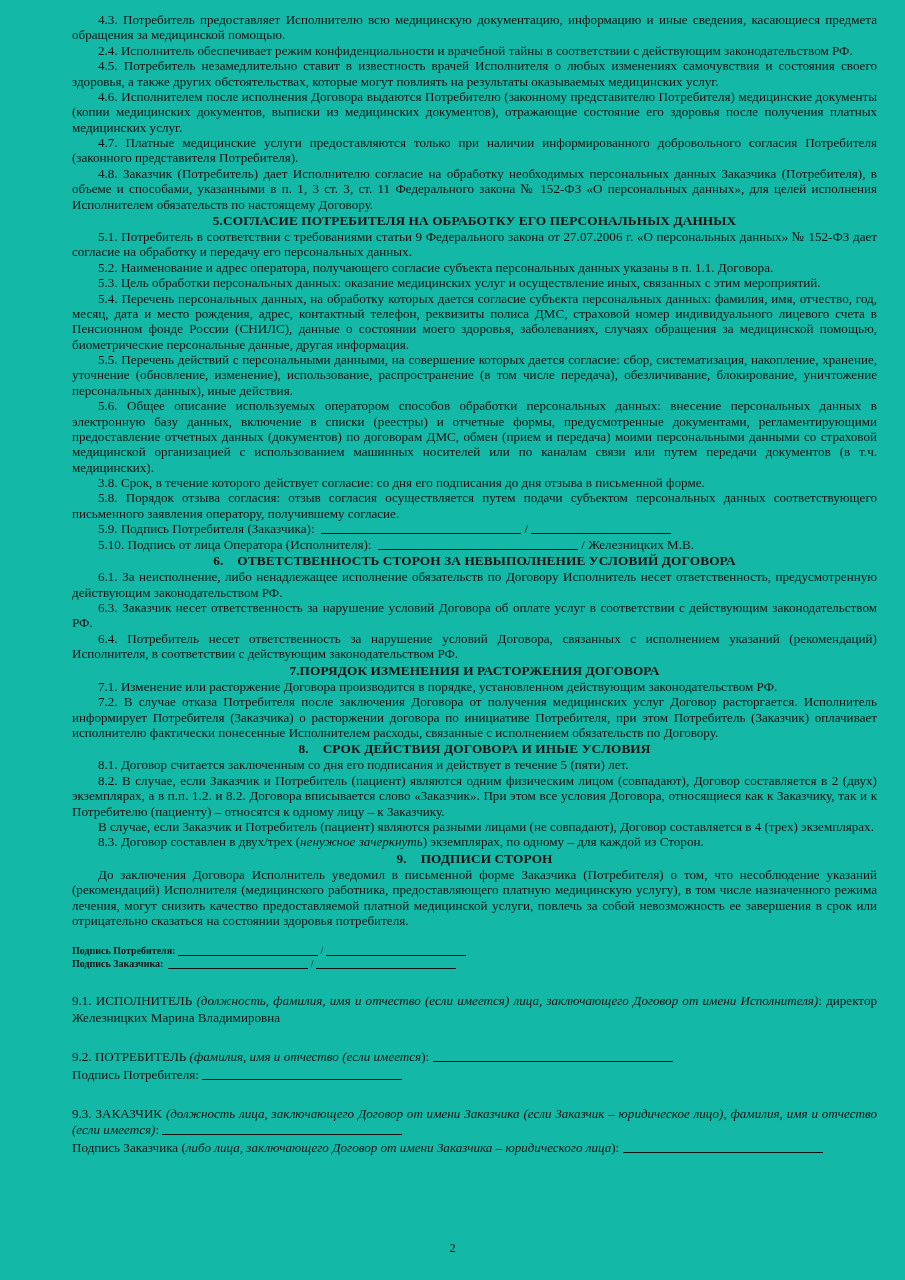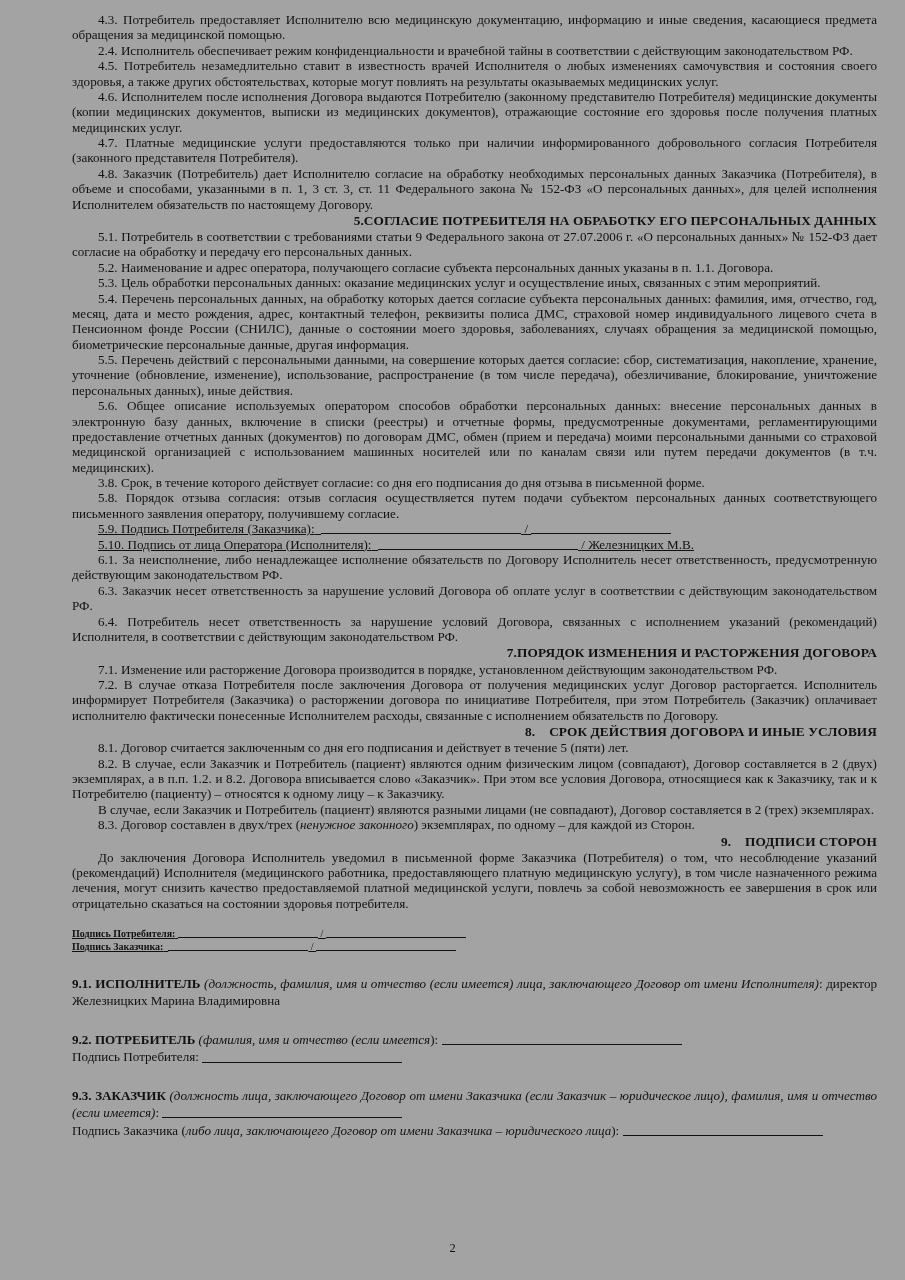--- a/index.html
+++ b/index.html
@@ -14,42 +14,42 @@
     font-family: "Liberation Serif", "DejaVu Serif", serif;
     color: #111111;
     overflow: hidden;
   }
   .page {
     position: relative;
     width: 905px;
     height: 1280px;
     box-sizing: border-box;
     padding: 12px 28px 16px 72px;
-    background: #a3a3a3;
+    background: #14b8a6;
   }
   .doc-body {
     font-size: 13.1px;
     line-height: 1.175;
     text-align: justify;
     text-justify: inter-word;
     hyphens: none;
   }
   p.para {
     margin: 0;
     text-indent: 26px;
   }
   p.para-tight {
     margin: 0;
     text-indent: 26px;
   }
   h2.section-head {
     margin: 1px 0 0 0;
     font-size: 13.3px;
     font-weight: bold;
-    text-align: right;
+    text-align: center;
     letter-spacing: 0.1px;
     line-height: 1.22;
   }
   h2.section-head.head-num-gap .num {
     margin-right: 14px;
   }
   .fill {
     display: inline-block;
     border-bottom: 1.1px solid #111;
     vertical-align: baseline;
@@ -59,27 +59,26 @@
   .fill-md  { width: 140px; }
   .fill-xl  { width: 200px; }
   .fill-xxl { width: 240px; }
   .sig-block {
     margin-top: 17px;
     font-size: 10px;
     line-height: 1.28;
   }
   .sig-row {
     white-space: nowrap;
-    text-decoration: underline;
   }
   .sig-row .lbl {
     font-weight: bold;
   }
   .slot-group { margin-top: 22px; font-size: 13.1px; line-height: 1.28; }
-  .slot-group .heading { font-weight: bold; }
+  .slot-group .heading { font-weight: normal; }
   .ital { font-style: italic; }
   .sub-line { margin-top: 1px; }
   .pagenum {
     position: absolute;
     left: 0;
     right: 0;
     bottom: 24px;
     text-align: center;
     font-size: 12.4px;
   }
@@ -103,33 +102,34 @@
     <p class="para">5.3.  Цель обработки персональных данных: оказание медицинских услуг и осуществление иных, связанных с этим мероприятий.</p>
     <p class="para">5.4.  Перечень персональных данных, на обработку которых дается согласие субъекта персональных данных: фамилия, имя, отчество, год, месяц, дата и место рождения, адрес, контактный телефон, реквизиты полиса ДМС, страховой номер индивидуального лицевого счета в Пенсионном фонде России (СНИЛС), данные о состоянии моего здоровья, заболеваниях, случаях обращения за медицинской помощью, биометрические персональные данные, другая информация.</p>
     <p class="para">5.5.  Перечень действий с персональными данными, на совершение которых дается согласие: сбор, систематизация, накопление, хранение, уточнение (обновление, изменение), использование, распространение (в том числе передача), обезличивание, блокирование, уничтожение персональных данных), иные действия.</p>
     <p class="para">5.6.  Общее описание используемых оператором способов обработки персональных данных: внесение персональных данных в электронную базу данных, включение в списки (реестры) и отчетные формы, предусмотренные документами, регламентирующими предоставление отчетных данных (документов) по договорам ДМС, обмен (прием и передача) моими персональными данными со страховой медицинской организацией с использованием машинных носителей или по каналам связи или путем передачи документов (в т.ч. медицинских).</p>
     <p class="para">3.8.  Срок, в течение которого действует согласие: со дня его подписания до дня отзыва в письменной форме.</p>
     <p class="para">5.8.  Порядок отзыва согласия: отзыв согласия осуществляется путем подачи субъектом персональных данных соответствующего письменного заявления оператору, получившему согласие.</p>
 
     <p class="para-tight sig-row"><span>5.9.   Подпись Потребителя (Заказчика):</span>&nbsp;&nbsp;<span class="fill fill-xl"></span> / <span class="fill fill-md"></span></p>
     <p class="para-tight sig-row"><span>5.10. Подпись от лица Оператора (Исполнителя):</span>&nbsp;&nbsp;<span class="fill fill-xl"></span> <span>/ Железницких М.В.</span></p>
 
+    <h2 class="section-head head-num-gap"><span class="num">6.</span><span>ОТВЕТСТВЕННОСТЬ СТОРОН ЗА НЕВЫПОЛНЕНИЕ УСЛОВИЙ ДОГОВОРА</span></h2>
     <p class="para">6.1.  За неисполнение, либо ненадлежащее исполнение обязательств по Договору Исполнитель несет ответственность, предусмотренную действующим законодательством РФ.</p>
     <p class="para">6.3.  Заказчик несет ответственность за нарушение условий Договора об оплате услуг в соответствии с действующим законодательством РФ.</p>
     <p class="para">6.4.  Потребитель несет ответственность за нарушение условий Договора, связанных с исполнением указаний (рекомендаций) Исполнителя, в соответствии с действующим законодательством РФ.</p>
 
     <h2 class="section-head">7.ПОРЯДОК ИЗМЕНЕНИЯ И РАСТОРЖЕНИЯ ДОГОВОРА</h2>
     <p class="para">7.1. Изменение или расторжение Договора производится в порядке, установленном действующим законодательством РФ.</p>
     <p class="para">7.2. В случае отказа Потребителя после заключения Договора от получения медицинских услуг Договор расторгается. Исполнитель информирует Потребителя (Заказчика) о расторжении договора по инициативе Потребителя, при этом Потребитель (Заказчик) оплачивает исполнителю фактически понесенные Исполнителем расходы, связанные с исполнением обязательств по Договору.</p>
 
     <h2 class="section-head head-num-gap"><span class="num">8.</span><span>СРОК ДЕЙСТВИЯ ДОГОВОРА И ИНЫЕ УСЛОВИЯ</span></h2>
     <p class="para">8.1.  Договор считается заключенным со дня его подписания и действует в течение 5 (пяти) лет.</p>
     <p class="para">8.2. В случае, если Заказчик и Потребитель (пациент) являются одним физическим лицом (совпадают), Договор составляется в 2 (двух) экземплярах, а в п.п. 1.2. и 8.2. Договора вписывается слово «Заказчик». При этом все условия Договора, относящиеся как к Заказчику, так и к Потребителю (пациенту) – относятся к одному лицу – к Заказчику.</p>
-    <p class="para">В случае, если Заказчик и Потребитель (пациент) являются разными лицами (не совпадают), Договор составляется в 2 (трех) экземплярах.</p>
-    <p class="para"><span>8.3. Договор составлен в двух/трех (</span><span class="ital">ненужное законного</span><span>) экземплярах, по одному – для каждой из Сторон.</span></p>
+    <p class="para">В случае, если Заказчик и Потребитель (пациент) являются разными лицами (не совпадают), Договор составляется в 4 (трех) экземплярах.</p>
+    <p class="para"><span>8.3. Договор составлен в двух/трех (</span><span class="ital">ненужное зачеркнуть</span><span>) экземплярах, по одному – для каждой из Сторон.</span></p>
 
     <h2 class="section-head head-num-gap"><span class="num">9.</span><span>ПОДПИСИ СТОРОН</span></h2>
     <p class="para">До заключения Договора Исполнитель уведомил в письменной форме Заказчика (Потребителя) о том, что несоблюдение указаний (рекомендаций) Исполнителя (медицинского работника, предоставляющего платную медицинскую услугу), в том числе назначенного режима лечения, могут снизить качество предоставляемой платной медицинской услуги, повлечь за собой невозможность ее завершения в срок или отрицательно сказаться на состоянии здоровья потребителя.</p>
 
     <div class="sig-block">
       <div class="sig-row"><span class="lbl">Подпись Потребителя:</span>&nbsp;<span class="fill fill-md"></span> / <span class="fill fill-md"></span></div>
       <div class="sig-row"><span class="lbl">Подпись Заказчика:</span>&nbsp;&nbsp;<span class="fill fill-md"></span> / <span class="fill fill-md"></span></div>
     </div>
 
     <div class="slot-group">

